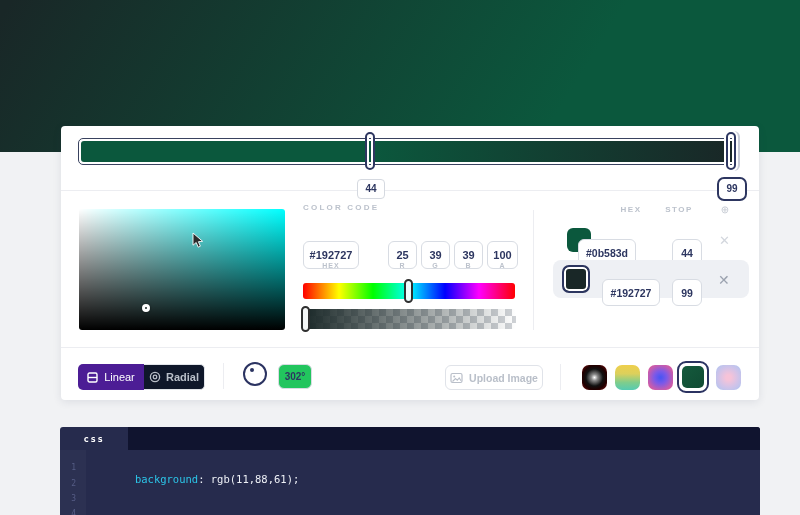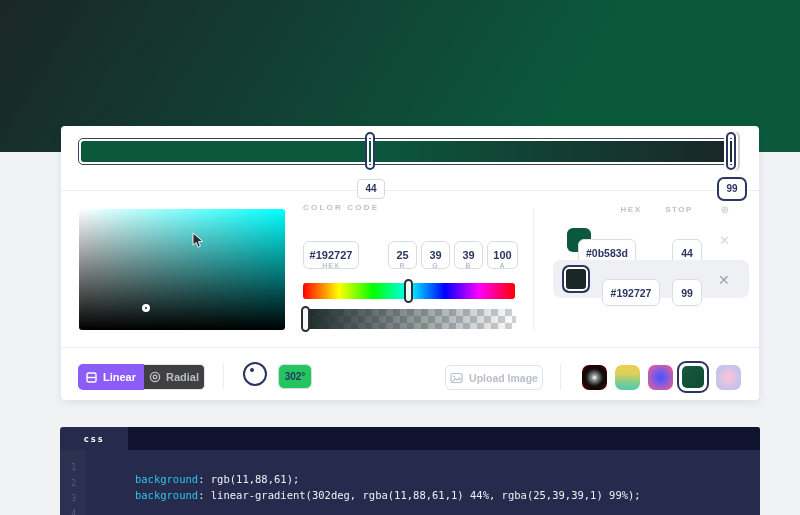--- a/index.html
+++ b/index.html
@@ -45,24 +45,24 @@
   .alpha-overlay{width:100%;height:100%;}
   
   .sp-header{position:absolute;top:79px;font-size:8px;font-weight:bold;letter-spacing:1.5px;color:#bcc2cc;text-align:center;}
   .add-icon{position:absolute;left:657px;top:78px;width:14px;text-align:center;color:#c3c8d1;font-size:10px;}
   .row-bg{position:absolute;left:492px;top:134px;width:196px;height:38px;border-radius:8px;background:#eef0f4;}
   .swatch{position:absolute;width:24px;height:24px;border-radius:6px;}
   .swatch.sel{width:28px;height:28px;border:2px solid #2d3660;border-radius:7px;box-shadow:inset 0 0 0 2px #fff;}
   .xicon{position:absolute;font-size:13px;line-height:13px;cursor:default;}
   
   .toggle{position:absolute;left:17px;top:238px;height:26px;display:flex;border-radius:5px;}
-  .tg-linear{width:66px;background:#8b5cf6;border-radius:5px 0 0 5px;color:#fff;display:flex;align-items:center;
-             justify-content:center;gap:6px;font-size:11px;font-weight:bold;}
+  .tg-linear{width:66px;background:#4c1d95;border-radius:5px 0 0 5px;color:#fff;display:flex;align-items:center;
+             justify-content:center;gap:6px;font-size:11px;font-weight:normal;}
   .tg-radial{width:61px;border:1px solid #e2e5ea;border-left:none;border-radius:0 5px 5px 0;color:#b9bfc9;
-             display:flex;align-items:center;justify-content:center;gap:5px;font-size:11px;font-weight:bold;background:#404040;}
+             display:flex;align-items:center;justify-content:center;gap:5px;font-size:11px;font-weight:bold;background:#0f172a;}
   .dial{position:absolute;left:182px;top:236px;width:24px;height:24px;border:2px solid #2b3361;border-radius:50%;background:#fff;}
   .dial-dot{position:absolute;left:5px;top:4px;width:4px;height:4px;border-radius:50%;background:#2b3361;}
   .angle-box{position:absolute;left:217px;top:238px;width:34px;height:25px;border:1px solid #d8dce3;border-radius:6px;
              color:#2d3660;font-weight:bold;font-size:10px;text-align:center;line-height:23px;background:#22c55e;}
   .upload-btn{position:absolute;left:384px;top:239px;width:98px;height:25px;border:1px solid #e0e3e9;border-radius:6px;
               display:flex;align-items:center;justify-content:center;gap:6px;color:#b9bfc9;
               font-size:10.5px;font-weight:bold;background:#fff;}
   .preset{position:absolute;top:239px;width:25px;height:25px;border-radius:7px;}
   .preset-sel-ring{position:absolute;left:616px;top:235px;width:32px;height:32px;border:2px solid #2b3361;
                    border-radius:9px;background:#fff;padding:3px;}
@@ -194,18 +194,15 @@
     <div class="code-header"></div>
     <div class="code-tab">css</div>
     <div class="gutter"></div>
     <div class="lnum" style="top:36px;">1</div>
     <div class="lnum" style="top:52px;">2</div>
     <div class="lnum" style="top:67px;">3</div>
     <div class="lnum" style="top:82px;">4</div>
     <div class="code-line" style="top:34px;">
       <span class="tok-prop">background</span><span>: rgb(11,88,61);</span>
     </div>
-    <div class="code-line" style="top:50px;">
-      <span class="tok-prop">background</span><span>: linear-gradient(302deg, rgba(11,88,61,1) 44%, rgba(25,39,39,1) 99%);</span>
-    </div>
   </div>
 
 </div>
 
 </body></html>

